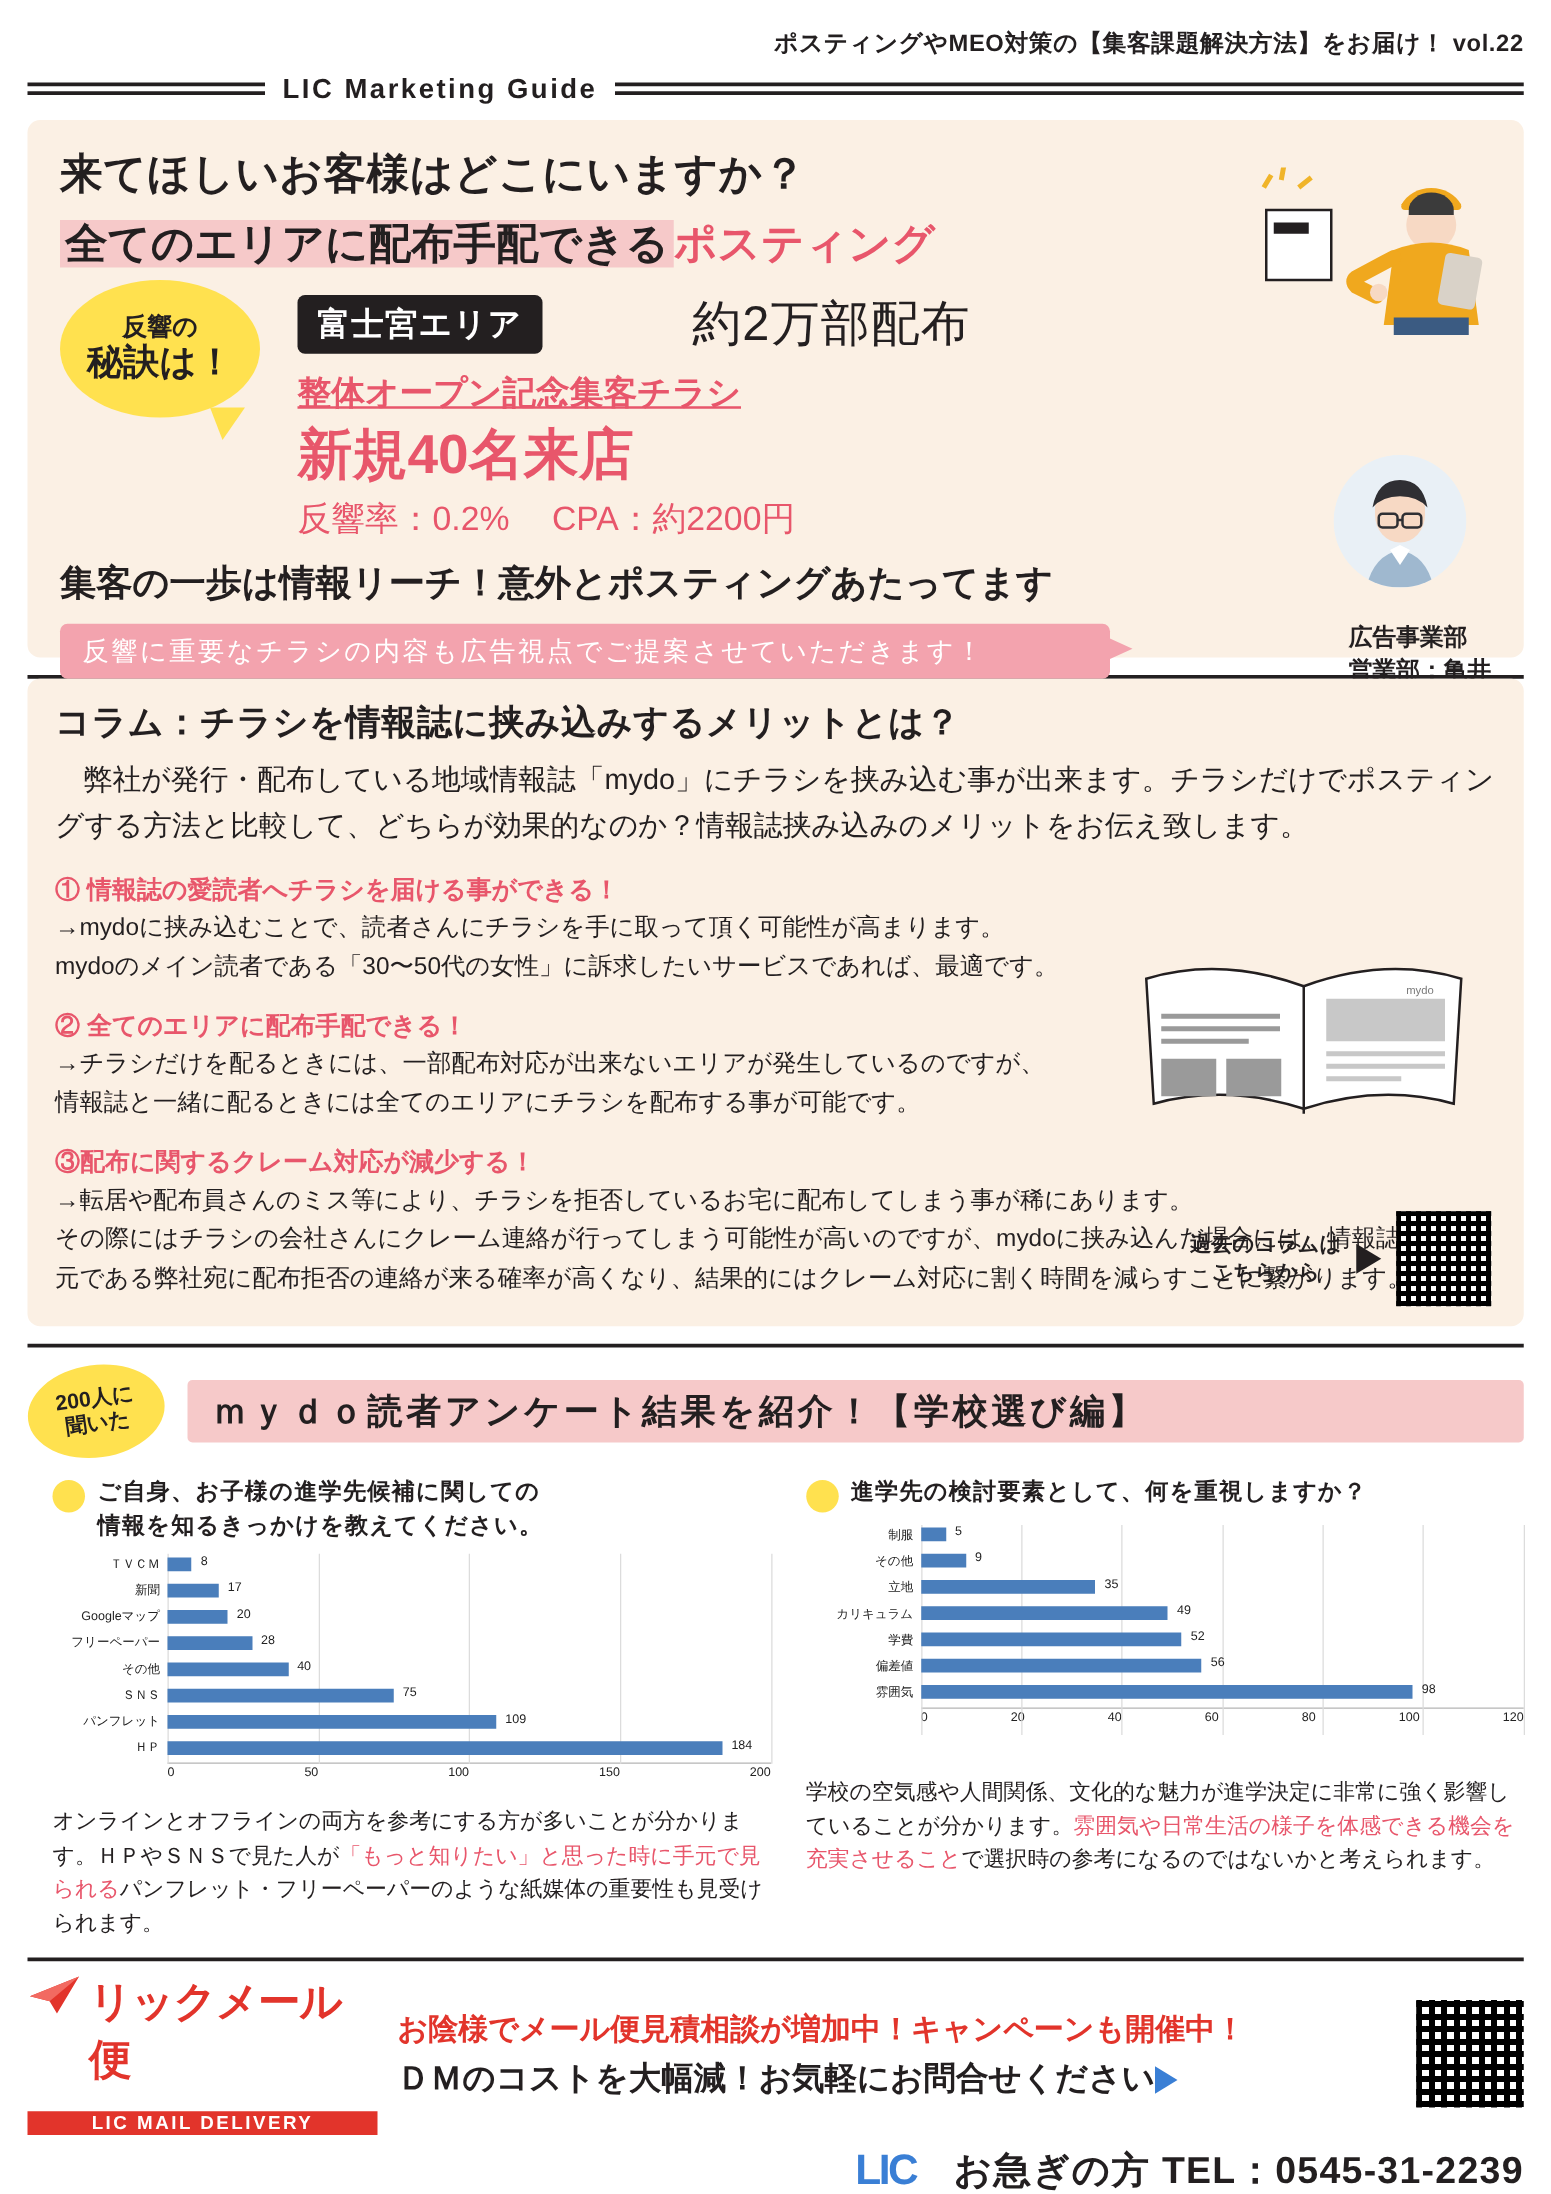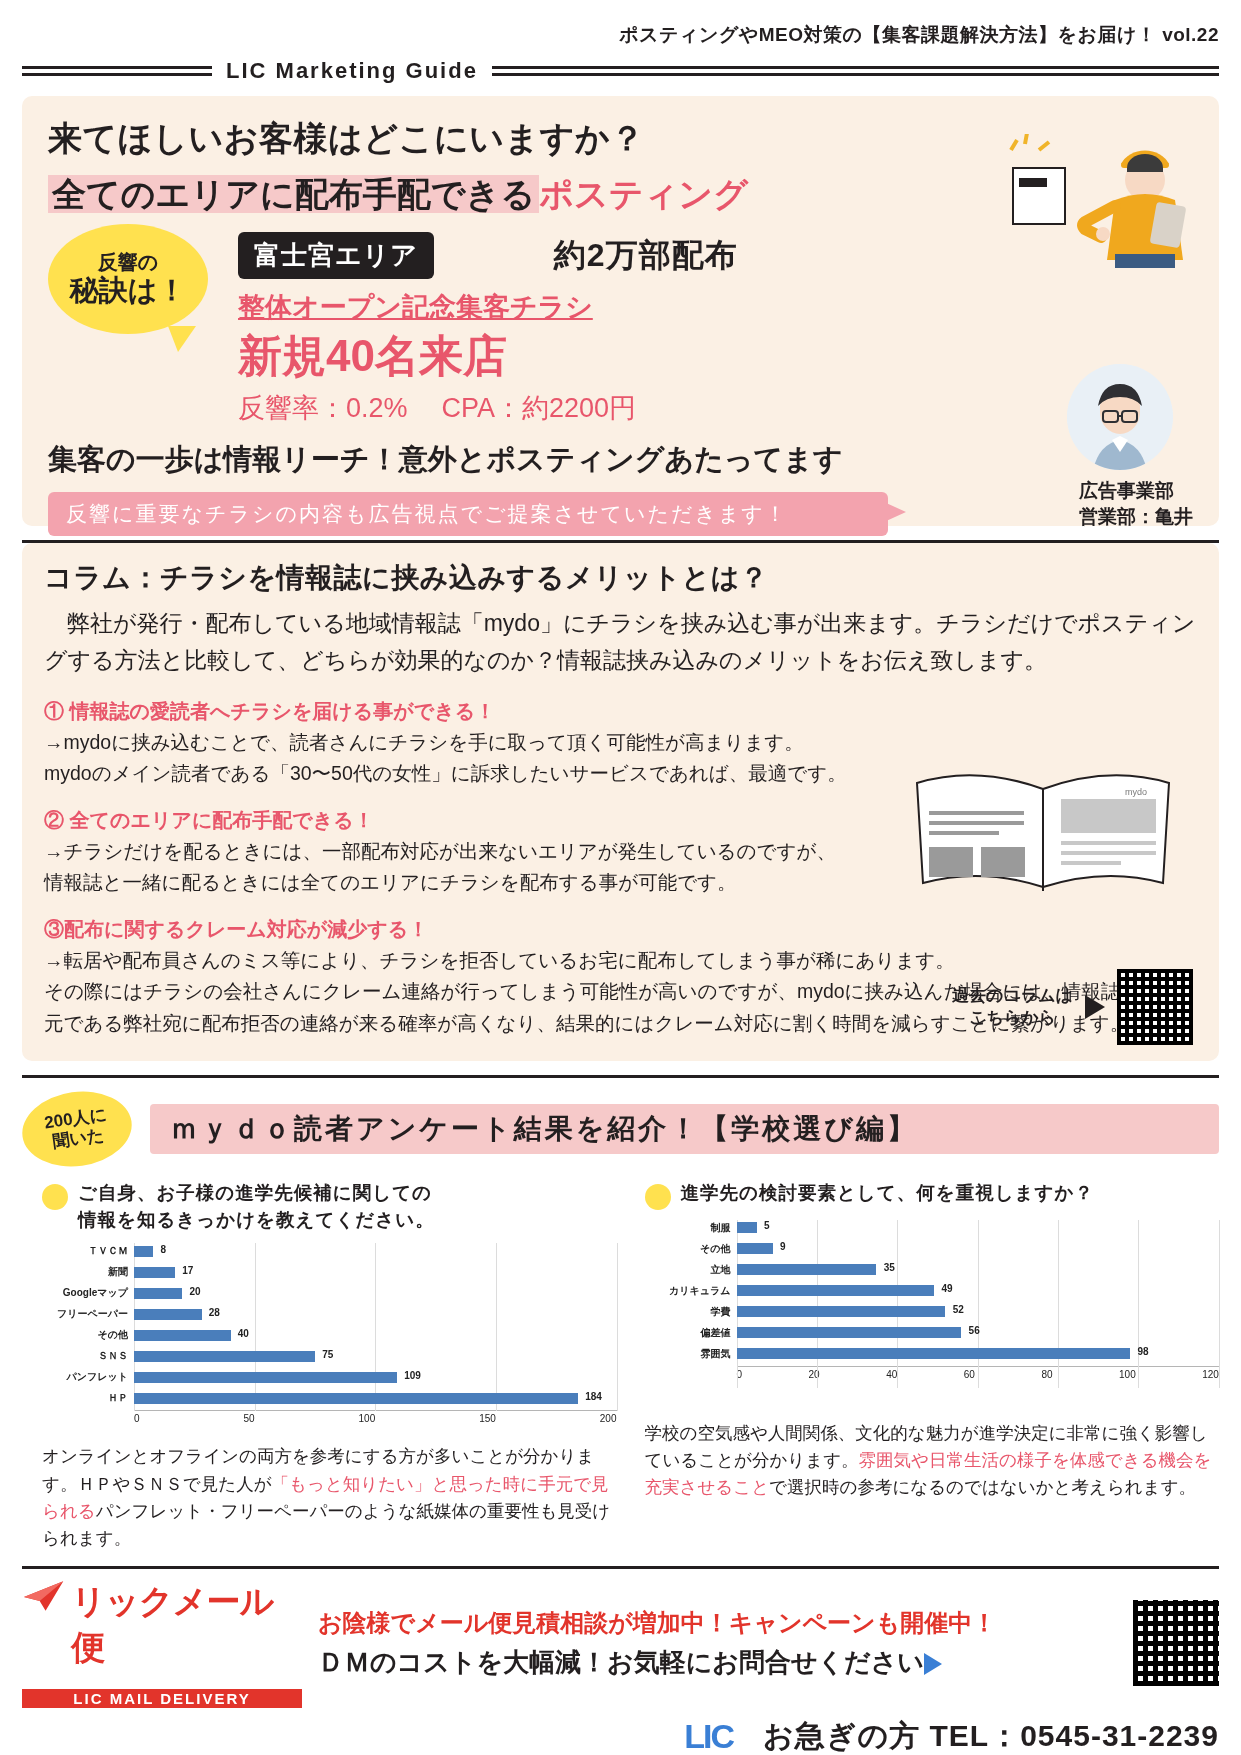--- a/index.html
+++ b/index.html
@@ -59,21 +59,21 @@
   .pink-txt { color:#e8566b; }
 
   .area-badge {
     display:inline-block;
     background:#231f20; color:#ffffff;
     font-size:26px; font-weight:bold;
     padding:6px 16px; border-radius:6px;
     letter-spacing:1px;
   }
   .dist-note {
-    font-size:32px; font-weight:bold; letter-spacing:1px;
+    font-size:39px; font-weight:normal; letter-spacing:1px;
   }
   .row-area { display:flex; align-items:center; gap:120px; margin-top:14px; padding-left:190px;}
 
   .promo-line { color:#e8566b; font-size:27px; font-weight:bold; margin-top:10px; padding-left:190px;text-decoration:underline;}
   .promo-big { color:#e8566b; font-size:44px; font-weight:bold; margin-top:2px; padding-left:190px;}
   .promo-sub { color:#e8566b; font-size:27px; margin-top:4px; padding-left:190px;}
   .promo-sub .sp { display:inline-block; width:34px; }
 
   .hero-bottom-line {
     font-size:29px; font-weight:bold; margin-top:14px;
@@ -118,21 +118,21 @@
 
   
   .mailman { position:absolute; right:26px; top:38px; width:190px; height:140px; }
   
   .avatar {
     position:absolute; right:46px; top:268px;
     width:106px; height:106px; border-radius:50%;
     background:#eaf1f6; overflow:hidden;
   }
   .staff-label {
-    position:absolute; right:26px; top:382px;
+    position:absolute; right:26px; top:402px;
     font-size:19px; font-weight:bold; line-height:1.35; text-align:left;
   }
 
   
   .sec-rule { height:3px; background:#231f20; margin:14px 0 0 0; }
   .column {
     background:#fbf0e4;
     border-radius:10px;
     padding:16px 22px 22px 22px;
     margin-top:0;
@@ -169,21 +169,21 @@
     padding:6px 20px; border-radius:4px; flex:1;
   }
 
   .charts { display:flex; gap:28px; margin-top:14px;margin-left:20px; }
   .chart-box { flex:1; }
   .q-line { display:flex; align-items:flex-start; gap:10px; }
   .q-dot { width:26px;height:26px;border-radius:50%;background:#ffe14f;flex:none;margin-top:4px; }
   .q-text { font-size:18.5px; font-weight:bold; letter-spacing:1px; line-height:1.45; }
 
   .plot { margin-top:10px; height:190px; position:relative; font-size:9px; }
-  .bars { display:flex; flex-direction:column; gap:5px;font-weight:bold; }
+  .bars { display:flex; flex-direction:column; gap:5px; }
   .bar-row { display:flex; align-items:center; height:16px; }
   .bar-cat { width:92px; text-align:right; padding-right:6px; font-size:10px; color:#222; }
   .bar-track { flex:1; position:relative; height:11px; }
   .bar-fill { height:11px; background:#4a7ebb; }
   .bar-val { position:absolute; top:-2px; font-size:10px; color:#222; }
   .axis {
     margin-left:92px; border-top:1px solid #b5b5b5; margin-top:4px;
     display:flex; justify-content:space-between; font-size:10px; color:#222; padding-top:2px;
   }
   .plot-grid { position:absolute; left:92px; right:0; top:0; bottom:22px; }

